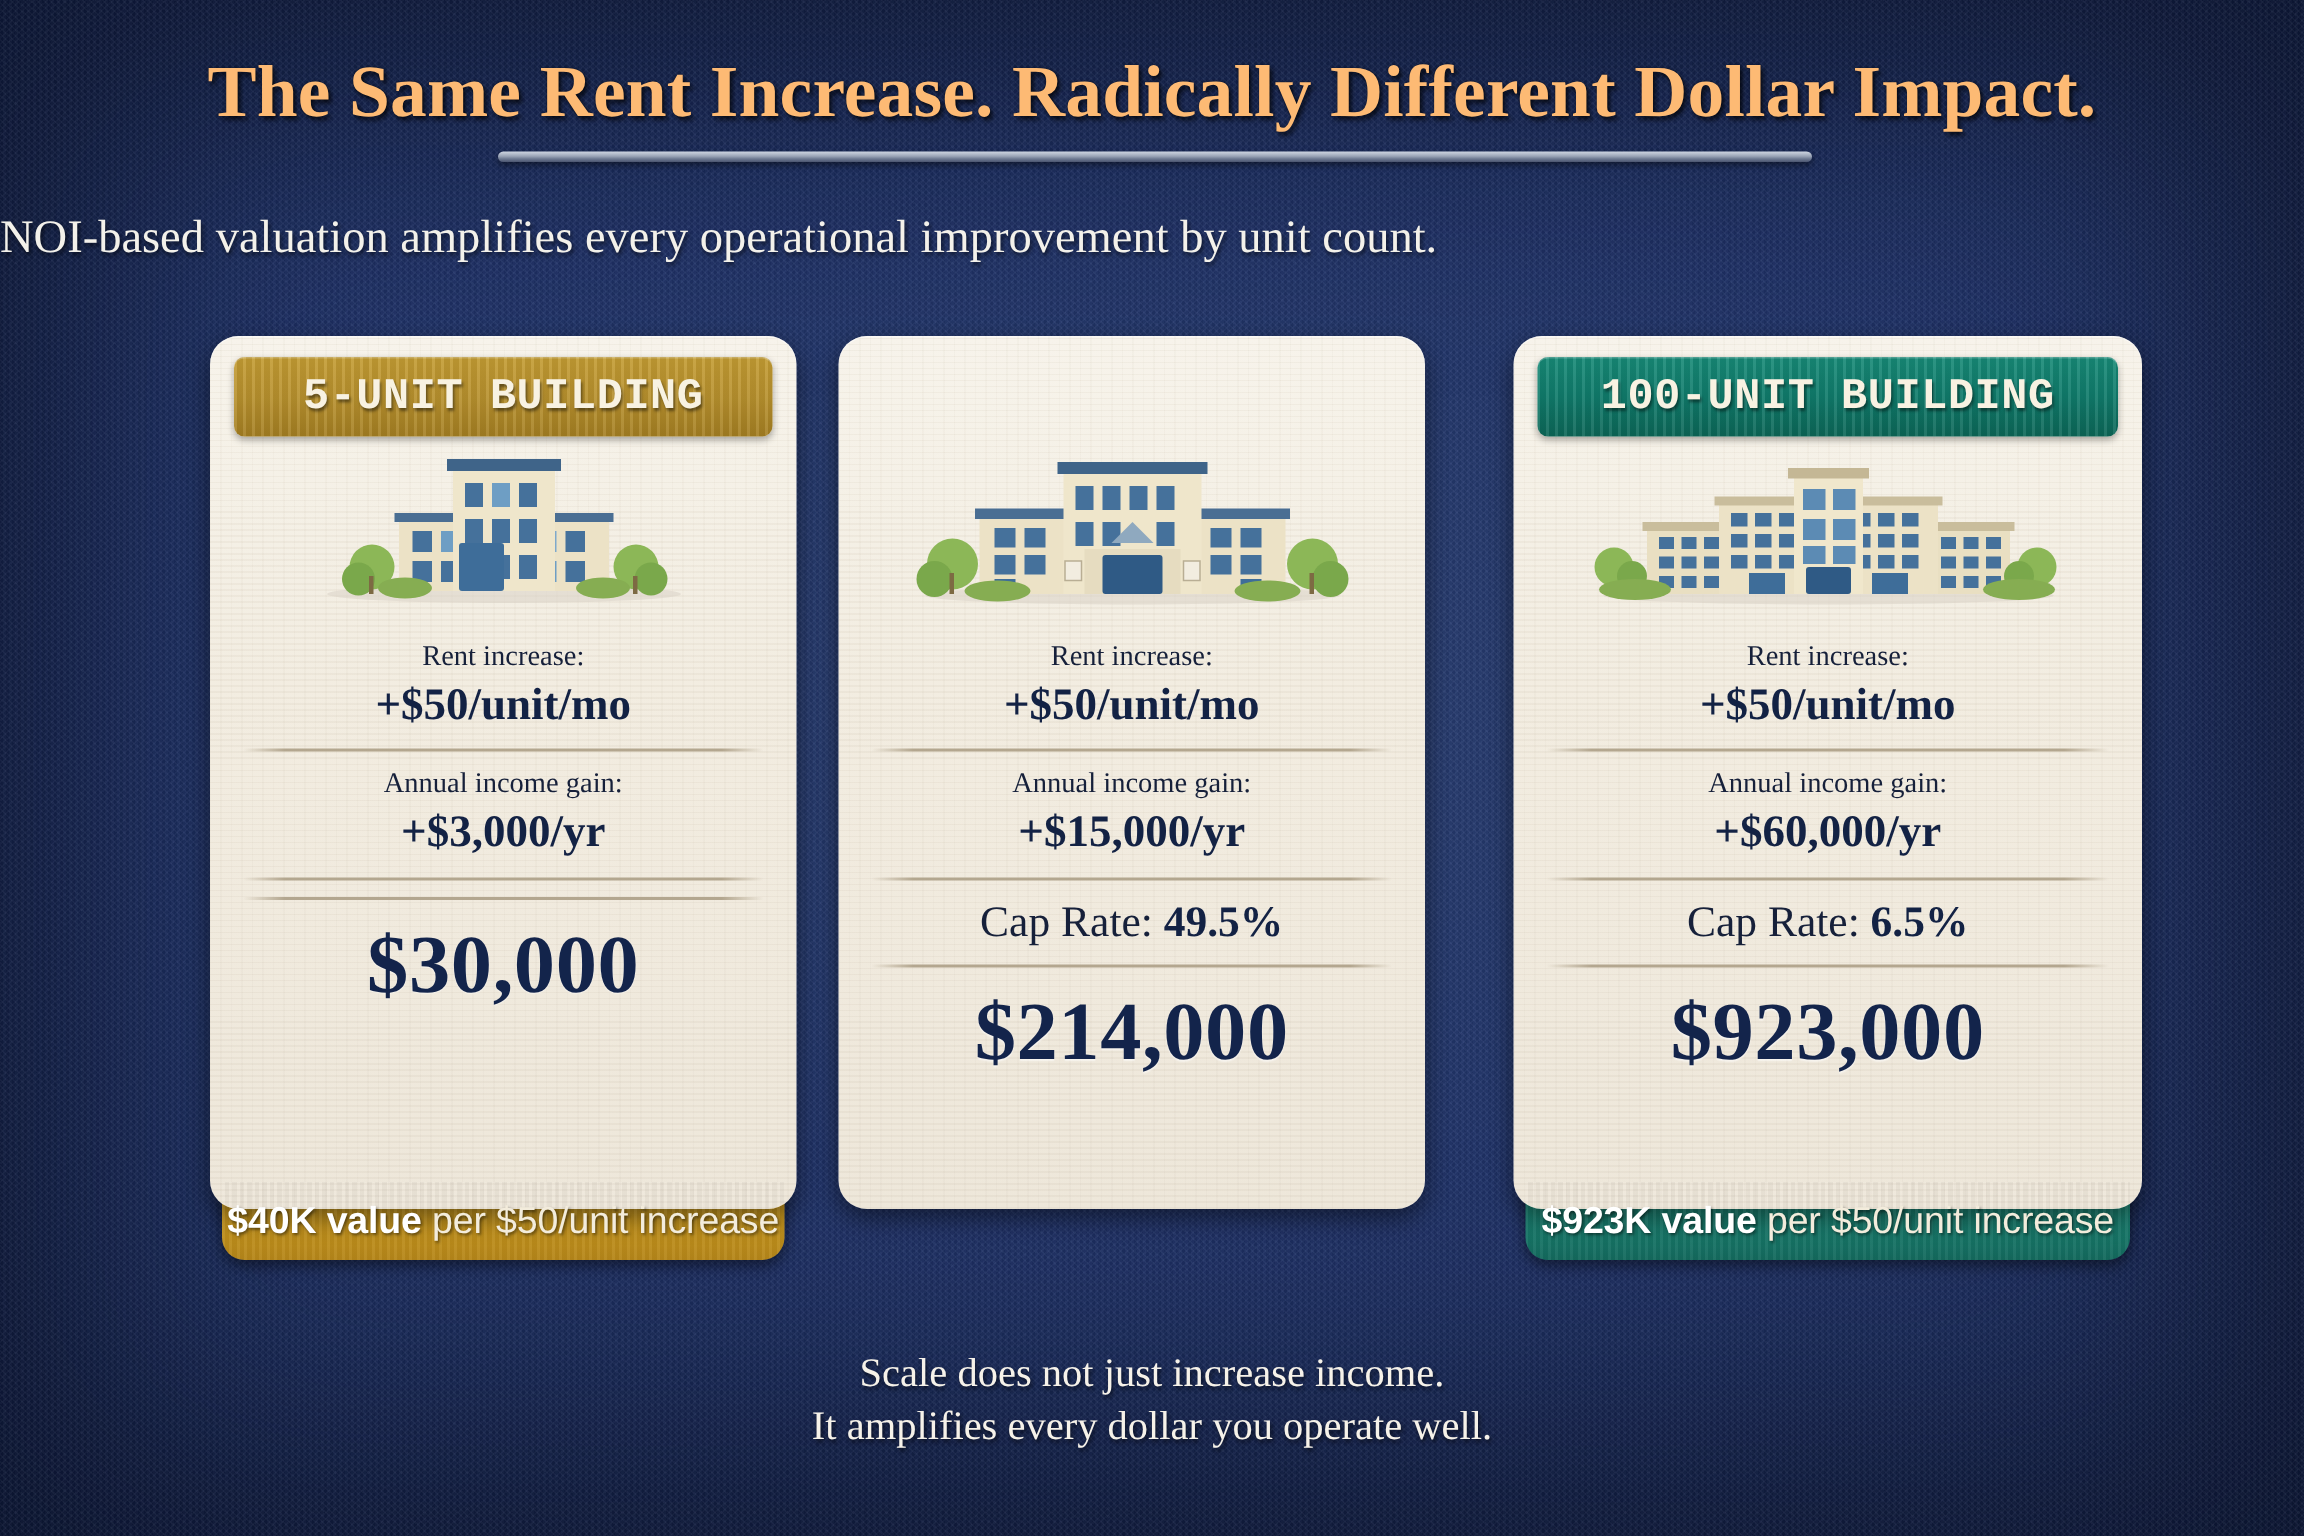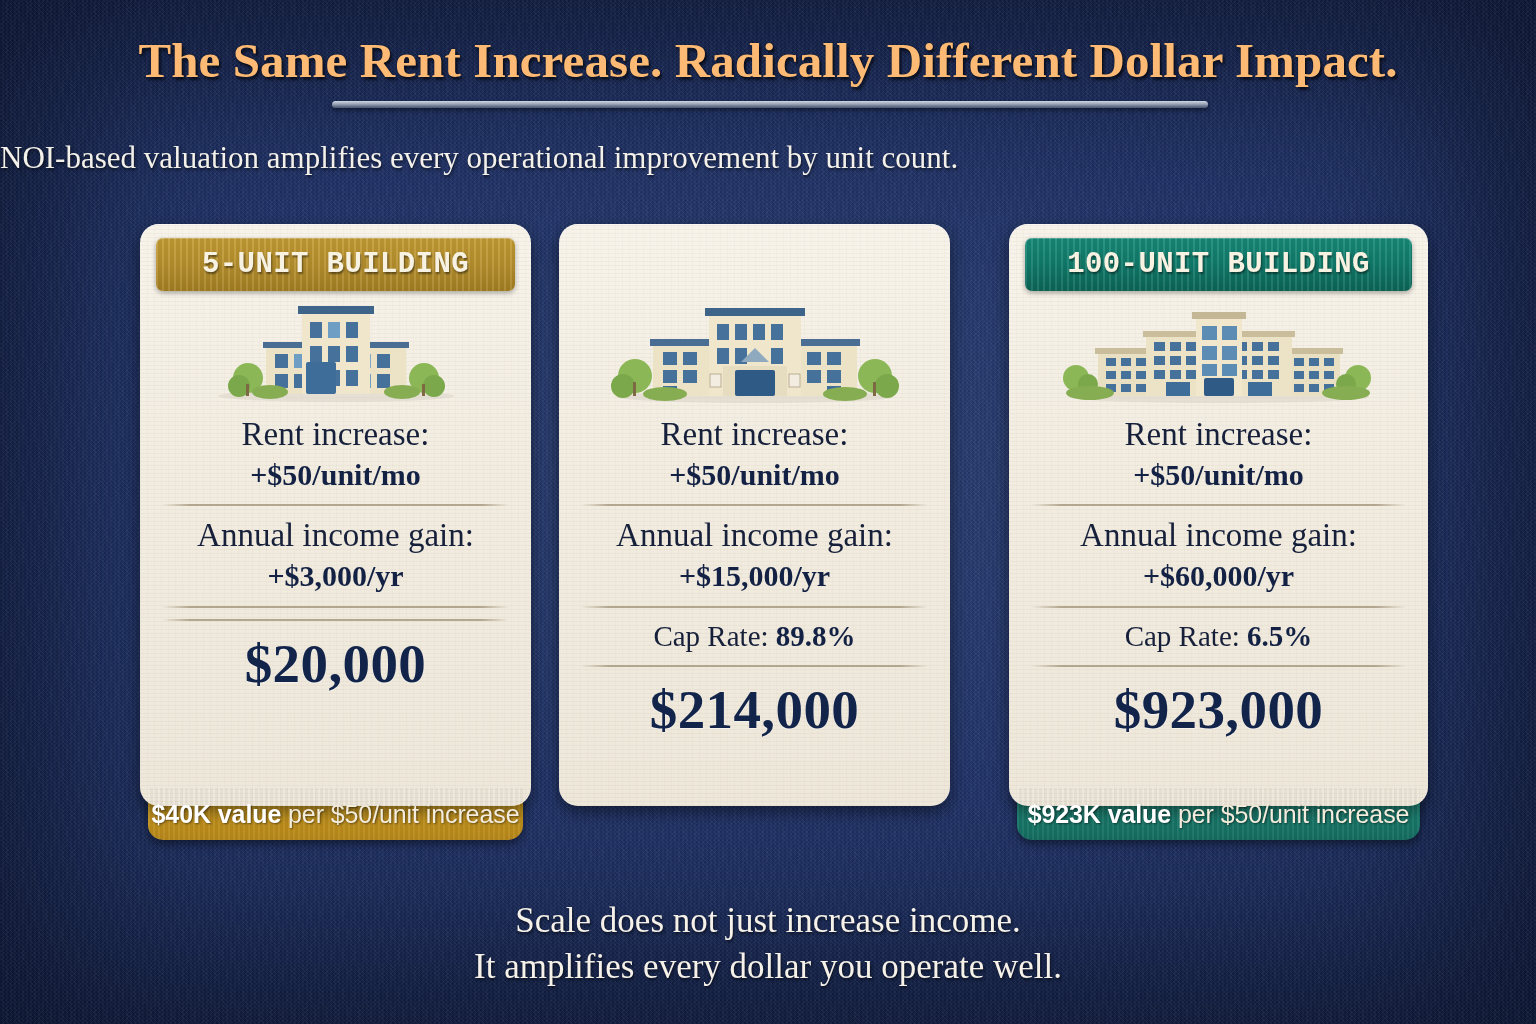--- a/index.html
+++ b/index.html
@@ -113,38 +113,38 @@
     text-shadow:1px 2px 2px rgba(0,0,0,.45);white-space:nowrap;
   }
 
   
   .illus{position:absolute;left:0;right:0;top:72px;height:112px;}
   .illus svg{display:block;margin:0 auto;}
 
   
   .metrics{position:absolute;left:0;right:0;top:192px;bottom:0;}
   .mrow{text-align:center;color:#17213d;}
-  .mlabel{font-size:33px;color:#16203a;line-height:1.15;}
+  .mlabel{font-size:19px;color:#16203a;line-height:1.15;margin-top:11px;}
   .mvalue{font-size:30px;font-weight:bold;color:#132244;line-height:1.25;margin-top:2px;}
   .mline{font-size:29px;color:#16203a;line-height:1.2;}
   .mline b{font-weight:bold;color:#132244;}
   .divider{
     height:2px;margin:11px 22px;
     background:linear-gradient(90deg,rgba(190,178,156,0) 0%,rgba(176,163,139,.95) 8%,rgba(176,163,139,.95) 92%,rgba(190,178,156,0) 100%);
   }
   .bignum{
     text-align:center;font-size:55px;font-weight:bold;color:#13244b;
     letter-spacing:.4px;line-height:1.05;margin-top:14px;
     text-shadow:0 1px 1px rgba(255,255,255,.55);
   }
 
   
   .caption{
     position:absolute;left:0;right:0;top:898px;text-align:center;
-    color:#f6f2e9;font-size:35px;line-height:1.30;
+    color:#f6f2e9;font-size:27px;line-height:1.30;
     text-shadow:1px 2px 3px rgba(0,0,0,.6);
   }
 </style>
 </head>
 <body>
 
 <div id="bg"></div>
 
 <div id="frame">
 
@@ -213,21 +213,21 @@
             <div class="mlabel">Rent increase:</div>
             <div class="mvalue">+$50/unit/mo</div>
           </div>
           <div class="divider"></div>
           <div class="mrow">
             <div class="mlabel">Annual income gain:</div>
             <div class="mvalue">+$3,000/yr</div>
           </div>
           <div class="divider"></div>
           <div class="divider"></div>
-          <div class="bignum">$20,000</div>
+          <div class="bignum">$30,000</div>
         </div>
       </div>
     </div>
 
     <div class="card c1">
       <div class="card-body">
 
         <div class="illus">
           <svg width="300" height="108" viewBox="0 0 300 108">
             <ellipse cx="150" cy="101" rx="138" ry="6" fill="#d8d2c6" opacity=".55"></ellipse>
@@ -278,21 +278,21 @@
             <div class="mlabel">Rent increase:</div>
             <div class="mvalue">+$50/unit/mo</div>
           </div>
           <div class="divider"></div>
           <div class="mrow">
             <div class="mlabel">Annual income gain:</div>
             <div class="mvalue">+$15,000/yr</div>
           </div>
           <div class="divider"></div>
           <div class="mrow">
-            <div class="mline"><span>Cap Rate: </span><b>89.8%</b></div>
+            <div class="mline"><span>Cap Rate: </span><b>49.5%</b></div>
           </div>
           <div class="divider"></div>
           <div class="bignum">$214,000</div>
         </div>
       </div>
     </div>
 
     <div class="card c2">
       <div class="card-footer" style="background:linear-gradient(180deg,#22907e 0%,#1a7f70 45%,#146a5d 100%);">
         <div class="ftex">

